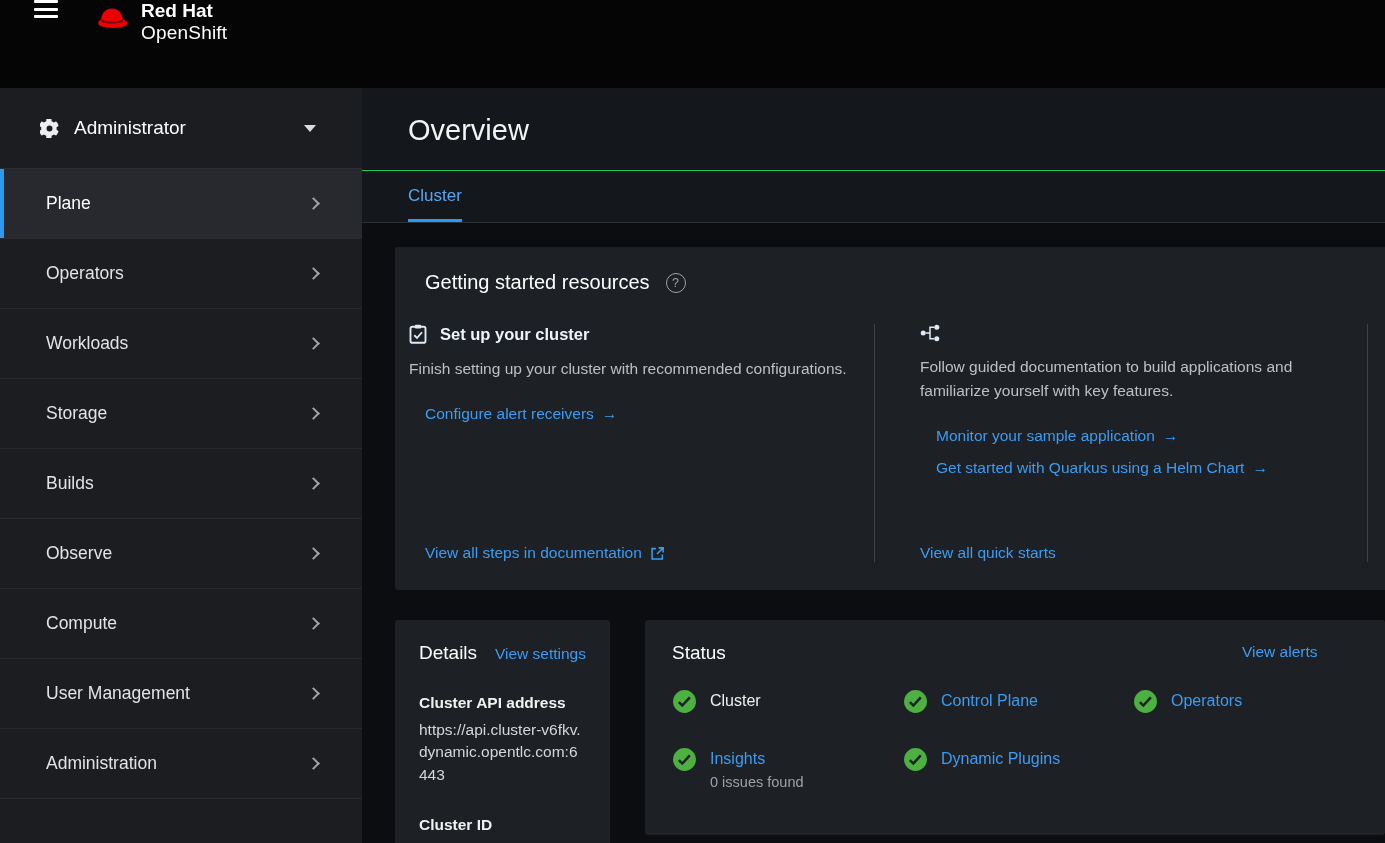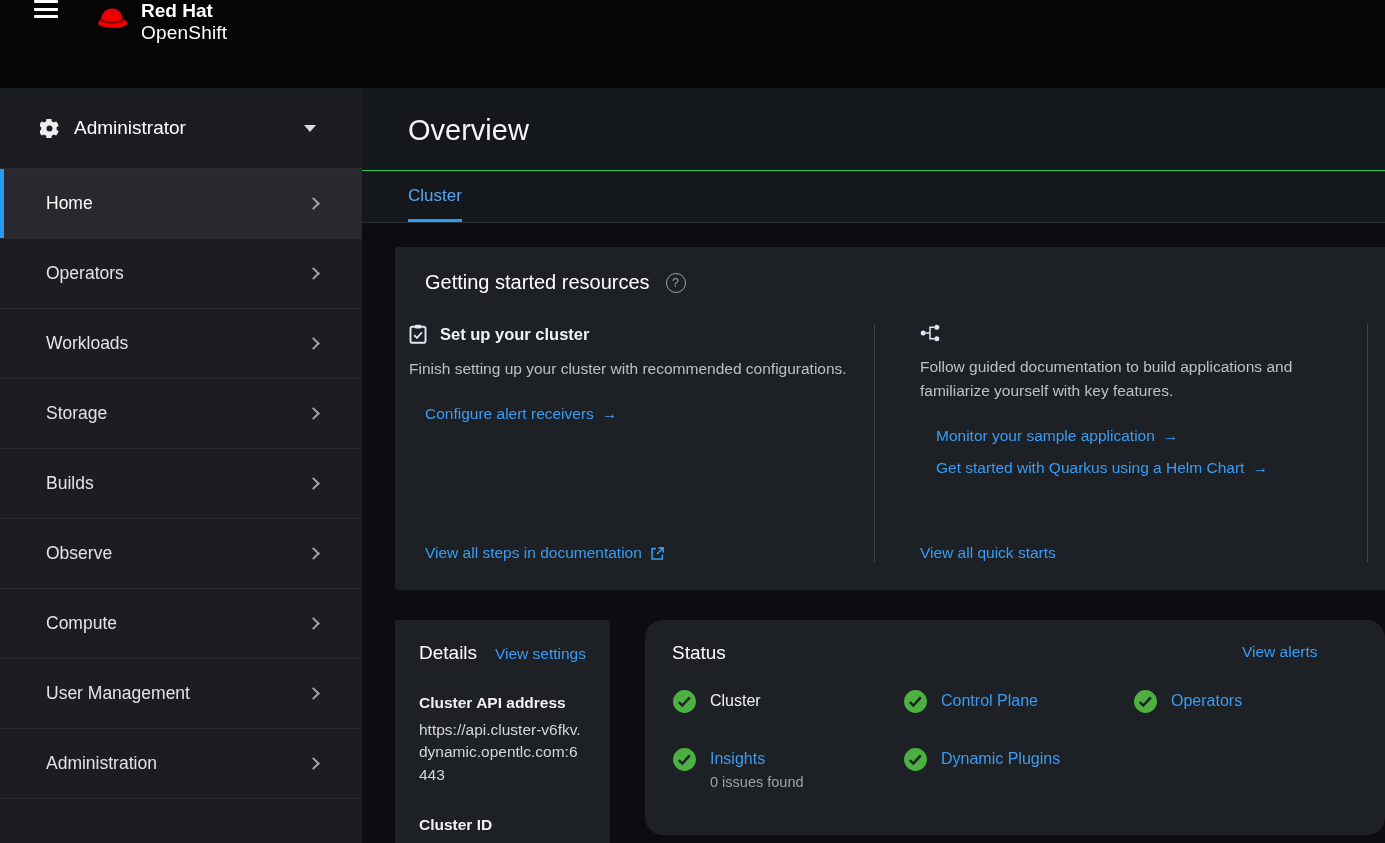--- a/index.html
+++ b/index.html
@@ -86,21 +86,21 @@
   .gs-links { margin: 24px 0 0 16px; display: flex; flex-direction: column; gap: 14px; }
   .link { color: #3a9cf4; font-size: 15.5px; cursor: pointer; }
   .arrow { margin-left: 8px; }
   .gs-footer { margin-top: auto; }
   .c1 .gs-footer { margin-left: 16px; }
   .gs-footer .link { display: inline-flex; align-items: center; gap: 9px; }
 
   
   .cards-row { display: flex; gap: 35px; margin-top: 30px; align-items: flex-start; }
   .details-card { width: 340px; padding: 22px 24px 28px; min-height: 215px; }
-  .status-card { width: 740px; padding: 22px 24px 28px 27px; min-height: 215px; border-radius: 18px; }
+  .status-card { width: 740px; padding: 22px 24px 28px 27px; min-height: 215px; }
   .card-head { display: flex; align-items: baseline; justify-content: space-between; position: relative; }
   .card-title { font-size: 19px; font-weight: 500; color: #fff; }
   .status-action { position: absolute; left: 570px; top: 1px; white-space: nowrap; }
   .field-label { font-weight: bold; font-size: 15.5px; margin-top: 30px; color: #f2f2f2; }
   .field-value { margin-top: 7px; font-size: 15.5px; color: #d4d7da; line-height: 1.45; word-break: break-all; }
   .status-grid { display: grid; grid-template-columns: 231px 230px 240px; row-gap: 36px; margin-top: 28px; }
   .status-item { display: flex; gap: 13px; align-items: flex-start; font-size: 16px; }
   .status-item .s-label { color: #f0f0f0; font-size: 16px; }
   .status-item .s-label.link { color: #3a9cf4; }
   .status-item svg { flex: none; margin-top: -3px; }
@@ -132,21 +132,21 @@
     <span class="gear">
       <svg width="19" height="19" viewBox="0 0 512 512">
           <path fill="#ededed" d="M487 316l-42-24a166 166 0 0 0 0-72l42-24c9-5 13-16 9-26a248 248 0 0 0-54-93c-7-8-18-10-27-4l-42 24a165 165 0 0 0-62-36V13c0-10-7-19-17-21a250 250 0 0 0-108 0c-10 2-17 11-17 21v48a165 165 0 0 0-62 36L65 73c-9-6-20-4-27 4a248 248 0 0 0-54 93c-4 10 0 21 9 26l42 24a166 166 0 0 0 0 72l-42 24c-9 5-13 16-9 26a248 248 0 0 0 54 93c7 8 18 10 27 4l42-24a165 165 0 0 0 62 36v48c0 10 7 19 17 21a250 250 0 0 0 108 0c10-2 17-11 17-21v-48a165 165 0 0 0 62-36l42 24c9 6 20 4 27-4a248 248 0 0 0 54-93c4-10 0-21-9-26zM256 336a80 80 0 1 1 0-160 80 80 0 0 1 0 160z"></path>
         </svg>
     </span>
     <span>Administrator</span>
     <span class="caret-down"></span>
   </div>
   <div class="nav">
     <div class="nav-item active">
-      <span>Home</span>
+      <span>Plane</span>
       <span class="chev-right"></span>
     </div>
     <div class="nav-item">
       <span>Operators</span>
       <span class="chev-right"></span>
     </div>
     <div class="nav-item">
       <span>Workloads</span>
       <span class="chev-right"></span>
     </div>

